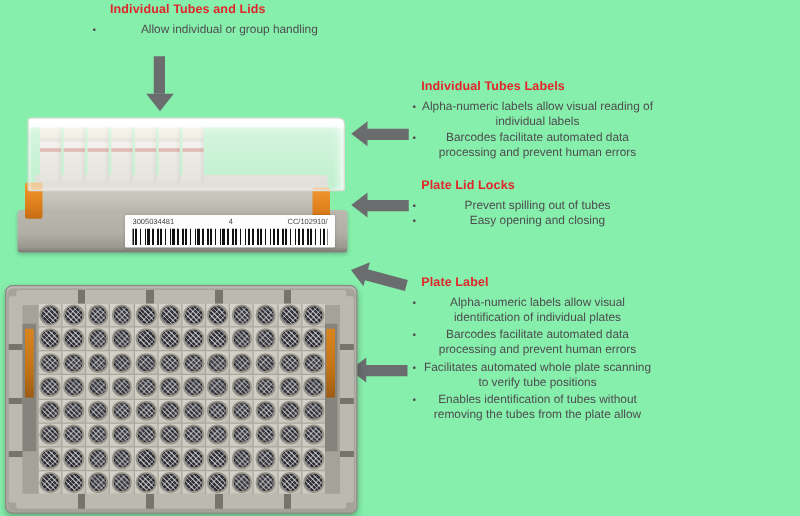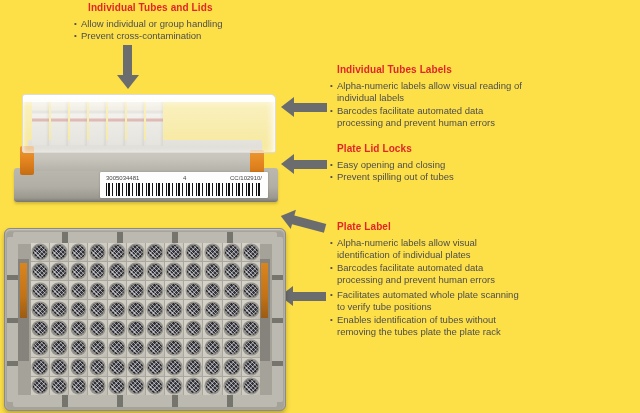--- a/index.html
+++ b/index.html
@@ -1,22 +1,22 @@
 <!DOCTYPE html>
 <html><head>
 <meta charset="utf-8">
 <style>
   html,body{margin:0;padding:0;}
   body{font-family:"Liberation Sans",sans-serif;background:#ffffff;}
-  .canvas{position:relative;width:640px;height:413px;background:#fde047;overflow:hidden;}
+  .canvas{position:relative;width:640px;height:413px;background:#86efac;overflow:hidden;}
 
   
   .ann{position:absolute;}
   .ann .title{font-size:10px;font-weight:700;color:#e1252b;margin:0 0 5px 7px;letter-spacing:.1px;}
-  .ann .bullet{position:relative;font-size:9.5px;line-height:12.4px;color:#4d4d4f;padding-left:7px;max-width:186px;}
+  .ann .bullet{position:relative;font-size:9.5px;line-height:12.4px;color:#4d4d4f;padding-left:7px;max-width:186px;text-align:center;}
   .ann .bullet::before{content:"\2022";position:absolute;left:0;top:0;font-size:8px;color:#4d4d4f;}
   .ann0{left:74px;top:2px;width:220px;}
   .ann0 .title{margin-left:14px;}
   .ann0 .bullet{max-width:205px;}
   .ann1{left:330px;top:64px;width:225px;}
   .ann2{left:330px;top:143px;width:225px;}
   .ann3{left:330px;top:204px;width:225px;margin-top:17px;}
   .ann4{left:330px;top:289px;width:225px;}
 
   
@@ -64,44 +64,43 @@
   .plate .dot{width:13.6px;height:13.6px;border-radius:50%;background-color:#32323a;background-image:repeating-linear-gradient(45deg,rgba(255,255,255,.55) 0 1px,transparent 1px 2.7px),repeating-linear-gradient(135deg,rgba(255,255,255,.35) 0 1px,transparent 1px 3.5px);box-shadow:0 0 0 1.5px #97948c, inset 0 0 2px rgba(0,0,0,.9);}
 </style>
 </head>
 <body>
 
 <div class="canvas">
 
   <div class="ann ann0">
     <div class="title">Individual Tubes and Lids</div>
     <div class="bullet">Allow individual or group handling</div>
-    <div class="bullet">Prevent cross-contamination</div>
   </div>
 
   <div class="ann ann1">
     <div class="title">Individual Tubes Labels</div>
     <div class="bullet">Alpha-numeric labels allow visual reading of individual labels</div>
     <div class="bullet">Barcodes facilitate automated data processing and prevent human errors</div>
   </div>
 
   <div class="ann ann2">
     <div class="title">Plate Lid Locks</div>
+    <div class="bullet">Prevent spilling out of tubes</div>
     <div class="bullet">Easy opening and closing</div>
-    <div class="bullet">Prevent spilling out of tubes</div>
   </div>
 
   <div class="ann ann3">
     <div class="title">Plate Label</div>
     <div class="bullet">Alpha-numeric labels allow visual identification of individual plates</div>
     <div class="bullet">Barcodes facilitate automated data processing and prevent human errors</div>
   </div>
 
   <div class="ann ann4">
     <div class="bullet">Facilitates automated whole plate scanning to verify tube positions</div>
-    <div class="bullet">Enables identification of tubes without removing the tubes plate the plate rack</div>
+    <div class="bullet">Enables identification of tubes without removing the tubes from the plate allow</div>
   </div>
 
   <div class="arrow-down"></div>
   <div class="arrow-left arr1">
       <div class="shaft"></div>
     </div>
   <div class="arrow-left arr2">
       <div class="shaft"></div>
     </div>
   <div class="arrow-left arr3">

